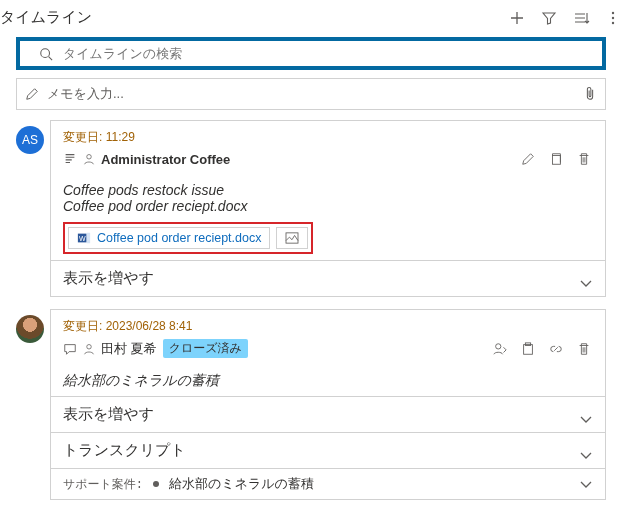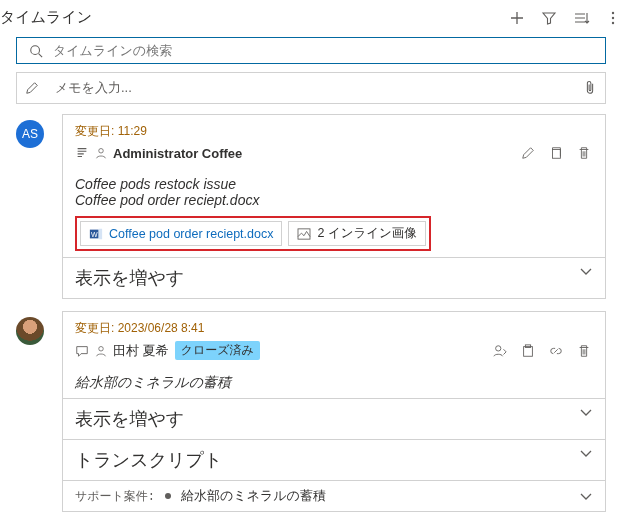--- a/index.html
+++ b/index.html
@@ -15,44 +15,44 @@
     display: flex;
     align-items: center;
     justify-content: space-between;
     padding: 8px 0;
   }
   .header-title { font-size: 15px; }
   .header-actions { display: flex; gap: 14px; align-items: center; }
   .icon-btn { width: 18px; height: 18px; display:flex; align-items:center; justify-content:center; cursor:pointer; color:#605e5c;}
   .search-box {
     margin: 2px 16px 8px 16px;
-    border: 1px solid #0369a1;
+    border: 4px solid #0369a1;
     display: flex;
     align-items: center;
-    padding: 4px 12px;
+    padding: 4px 19px;
     gap: 8px;
   }
   .search-box input {
     border: none;
     outline: none;
     flex: 1;
     font-size: 13px;
     font-family: inherit;
   }
   .memo-box {
     margin: 6px 16px 10px 16px;
     border: 1px solid #d1d1d1;
     display: flex;
     align-items: center;
     padding: 6px 8px;
-    gap: 16px;
+    gap: 8px;
   }
   .memo-box .placeholder { color: #605e5c; flex:1;}
   .content { padding: 0 16px; }
-  .entry { display: flex; gap: 18px; margin-bottom: 12px; }
+  .entry { display: flex; gap: 6px; margin-bottom: 12px; }
   .avatar {
     width: 28px; height: 28px; border-radius: 50%;
     display:flex; align-items:center; justify-content:center;
     font-size: 12px; color: #fff; flex-shrink:0;
     margin-top: 6px;
   }
   .avatar-as { background: #1d6fd6; }
   .avatar-photo { background: radial-gradient(circle at 50% 35%, #d9a07a 0 30%, #6b4a2a 31% 60%, #3a5a3a 61% 100%); }
   .card {
     flex: 1;
@@ -74,22 +74,22 @@
   .chip {
     border: 1px solid #d1d1d1;
     padding: 3px 8px;
     display:flex; align-items:center; gap:6px;
     font-size: 12.5px;
   }
   .chip-link { color: #0f6cbd; }
   .section-row {
     border-top: 1px solid #d1d1d1;
     padding: 8px 12px;
-    display:flex; align-items:flex-start; justify-content:space-between;
-    font-size: 18px;
+    display:flex; align-items:flex-end; justify-content:space-between;
+    font-size: 15px;
   }
   .badge {
     background: #7dd3fc;
     border-radius: 2px;
     padding: 1px 6px;
     font-size: 12px;
   }
   .sub-label { color:#605e5c; font-size:12px; min-width:60px;font-family:Liberation Mono, monospace; }
   .support-row {
     border-top:1px solid #d1d1d1;
@@ -210,21 +210,20 @@
             </span>
             <span class="chip-link">Coffee pod order reciept.docx</span>
           </div>
           <div class="chip">
             <span>
               <svg width="14" height="12" viewBox="0 0 16 14">
                   <rect x="1" y="1" width="14" height="12" stroke="#605e5c" fill="none"></rect>
                   <path d="M1 10l4-4 3 3 3-5 4 6" stroke="#605e5c" fill="none"></path>
                 </svg>
             </span>
-            <span>2 インライン画像</span>
           </div>
         </div>
       </div>
       <div class="section-row">
         <span>表示を増やす</span>
         <span>
             <svg width="14" height="10" viewBox="0 0 14 10">
               <path d="M2 3l5 5 5-5" stroke="#605e5c" stroke-width="1.3" fill="none"></path>
             </svg>
           </span>

